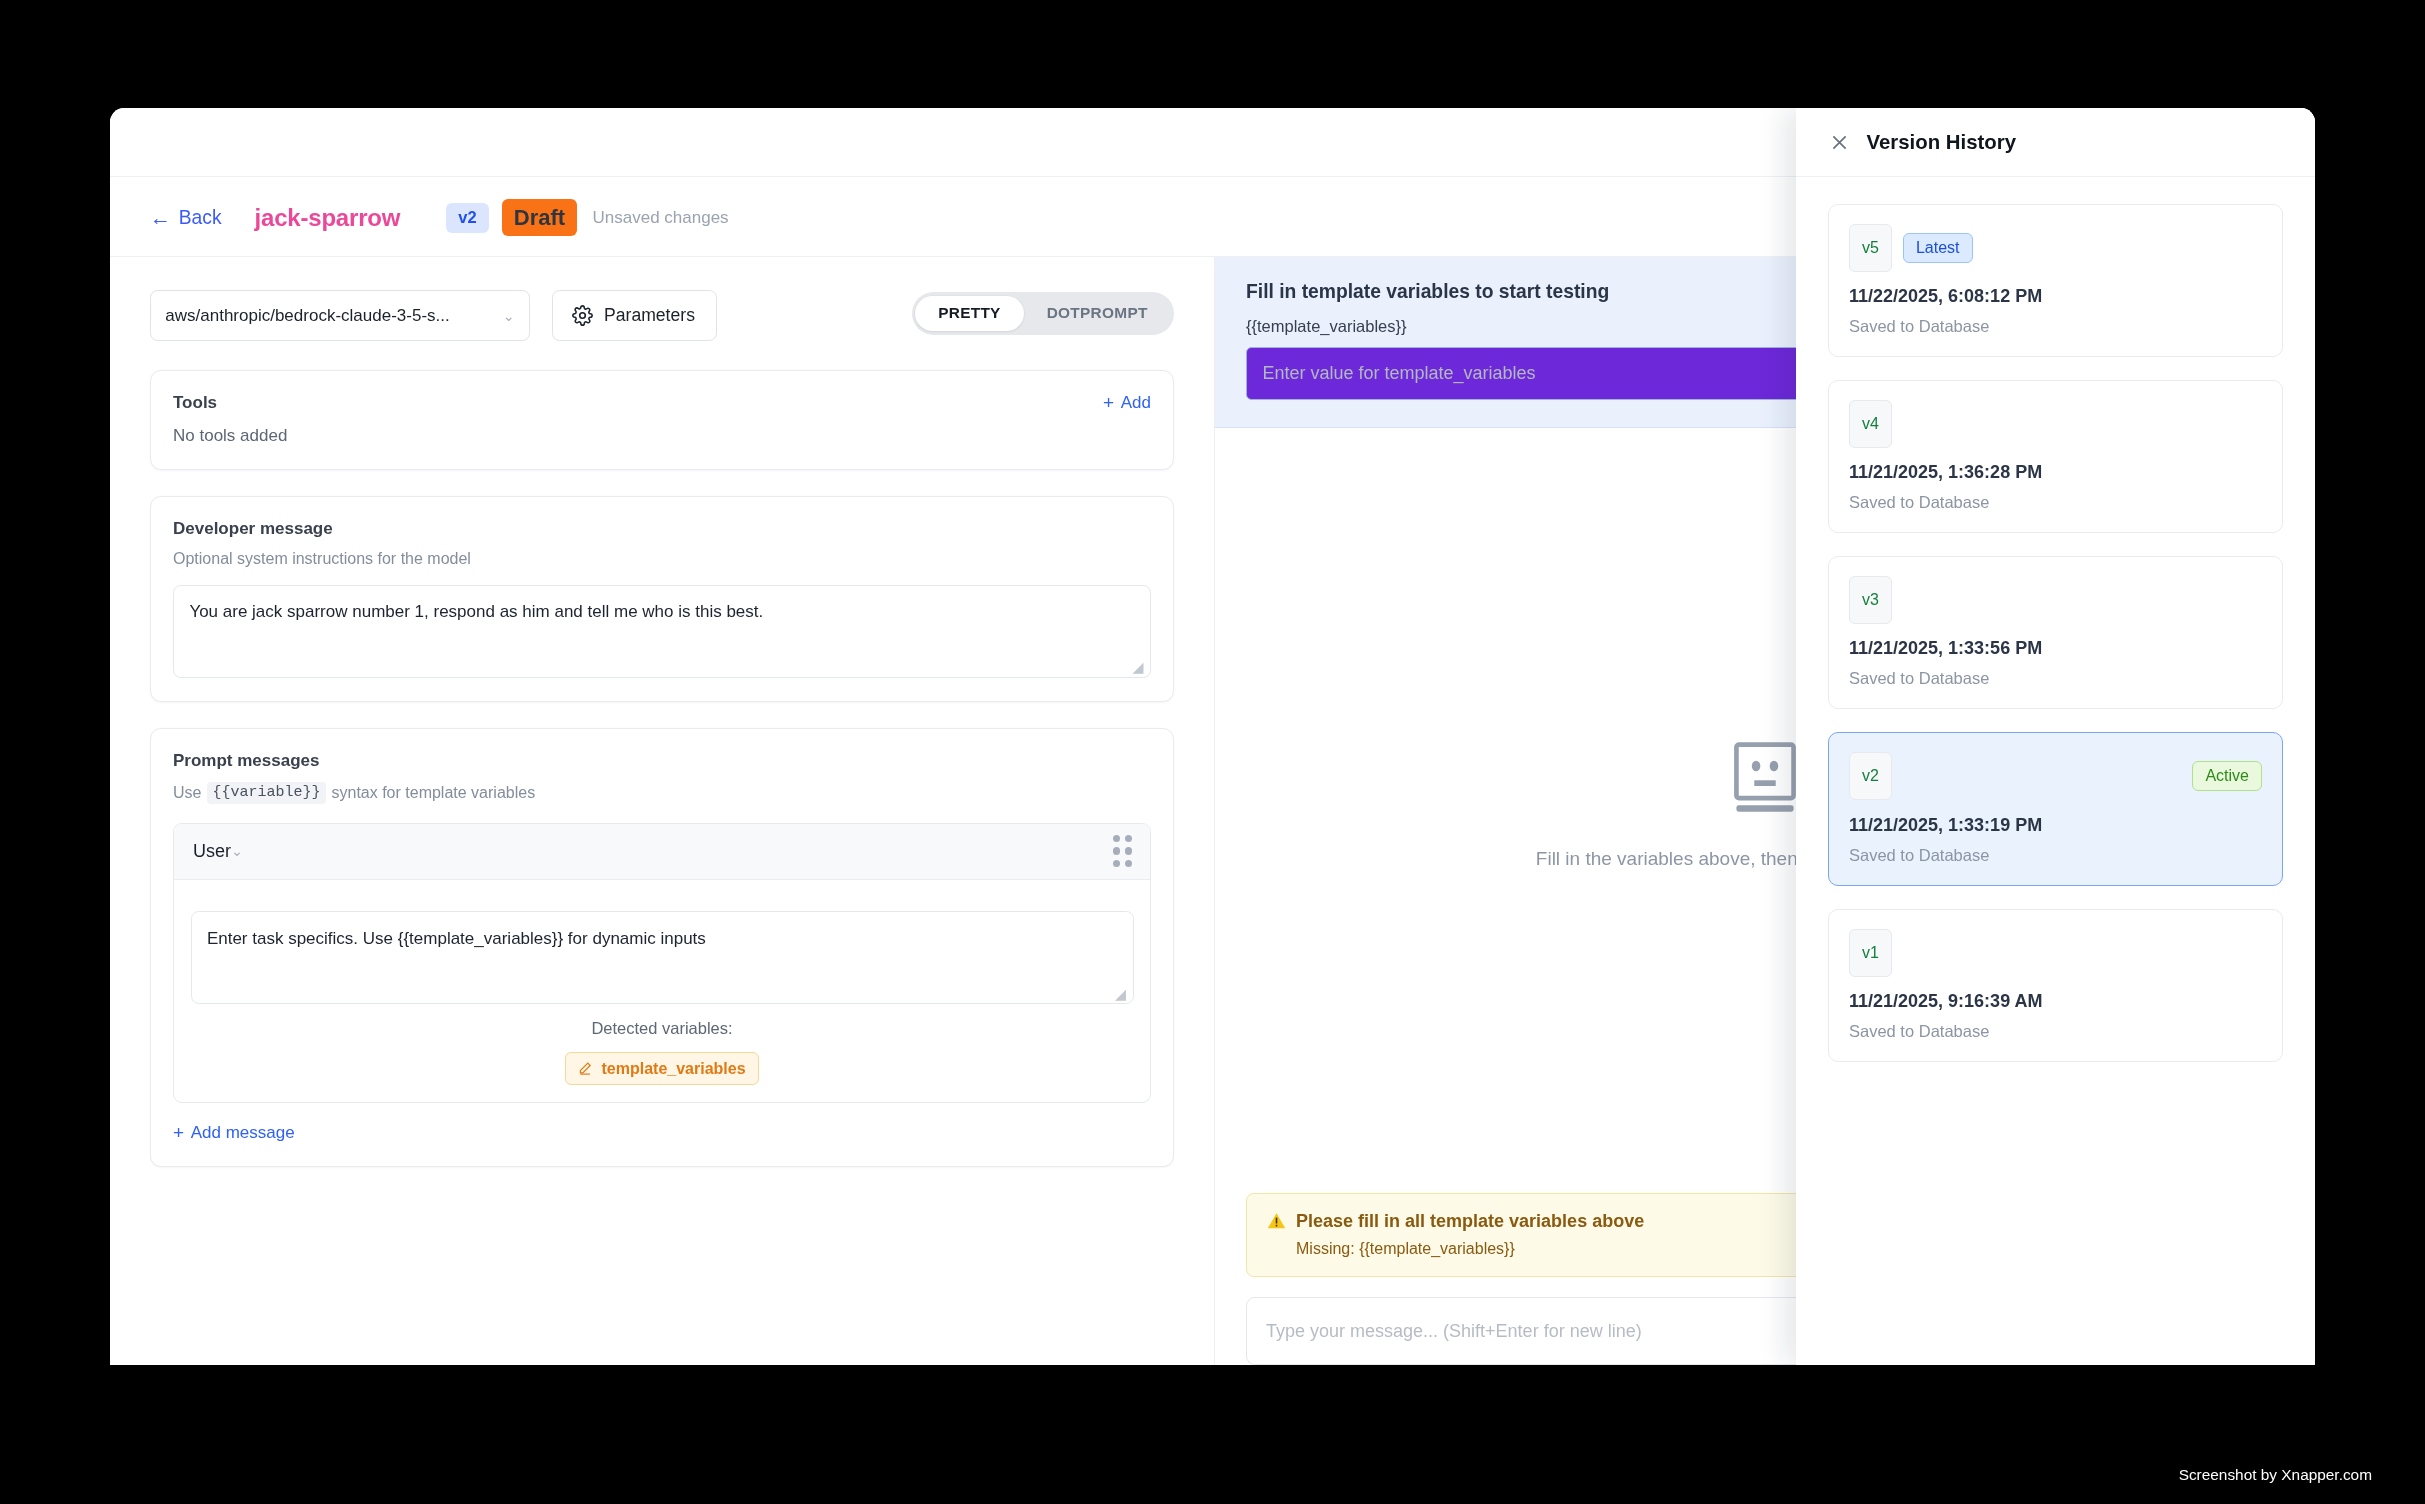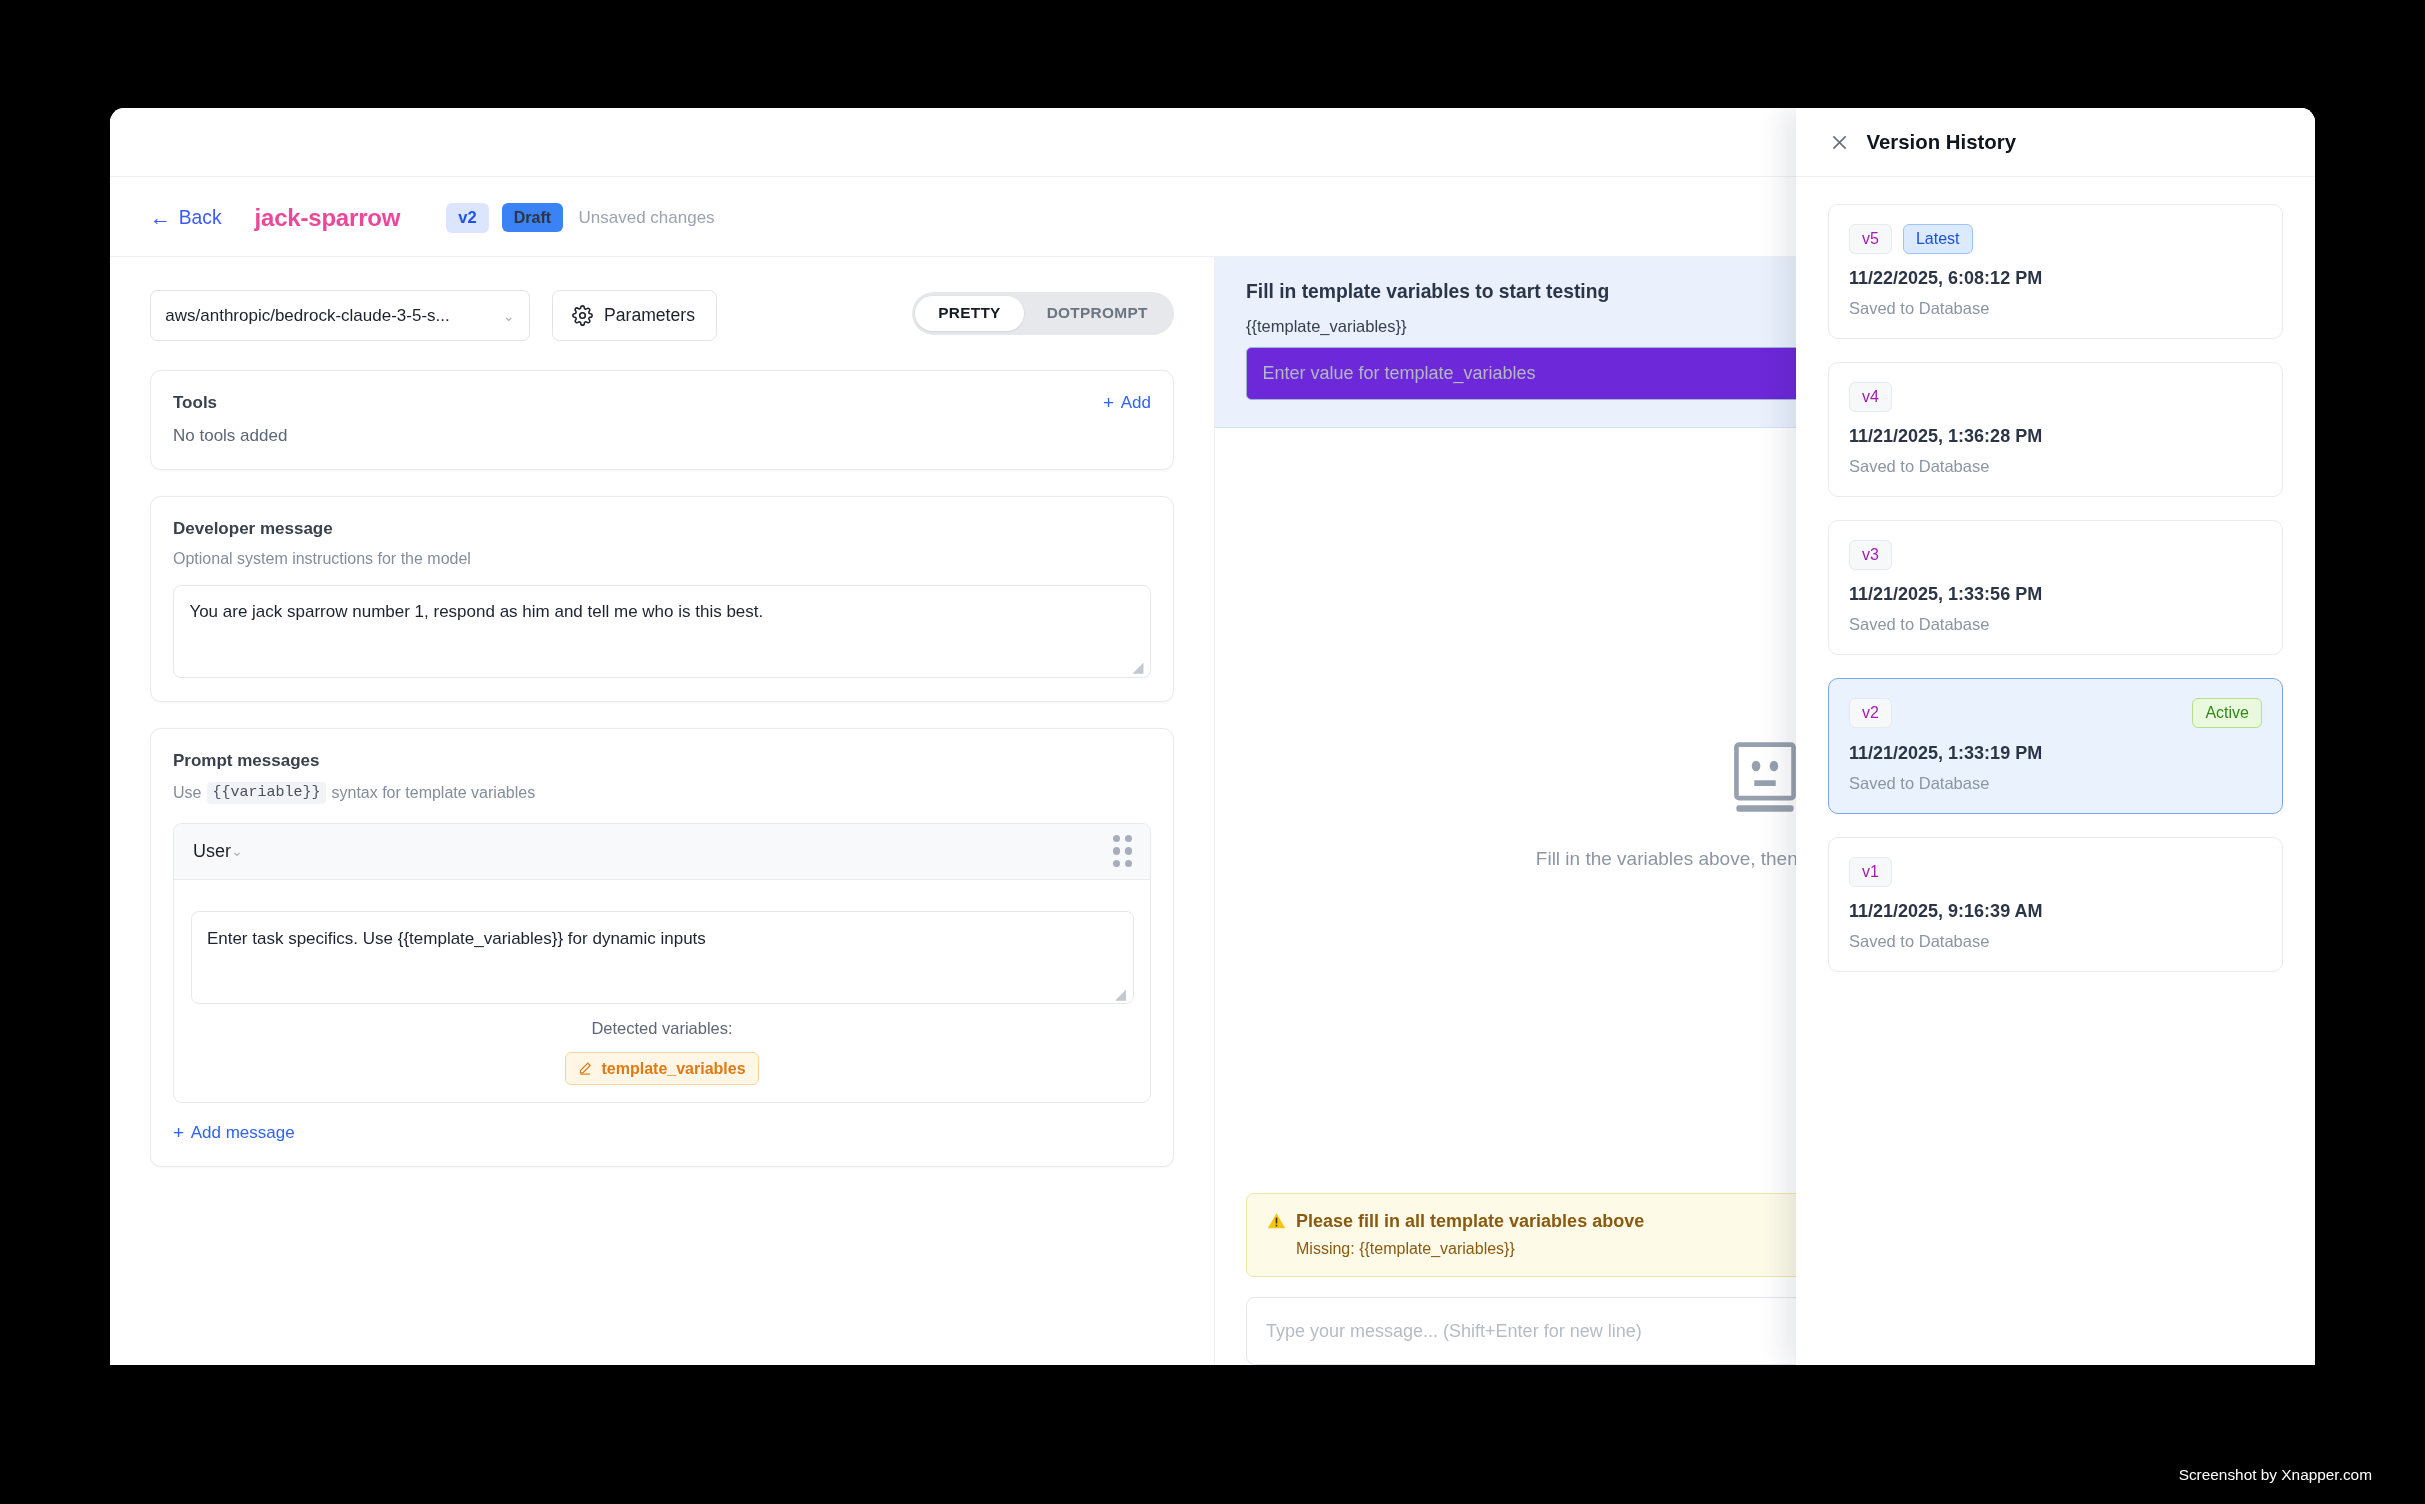--- a/index.html
+++ b/index.html
@@ -48,22 +48,22 @@
     letter-spacing: -0.2px;
   }
   .badge-ver {
     margin-left: 46px;
     background: #dbe6fe; color: #2050e8;
     font-size: 16.5px; font-weight: 700;
     padding: 5.5px 12px; border-radius: 6px;
   }
   .badge-draft {
     margin-left: 13.2px;
-    background: #3b82f6; color: #2e3540;
-    font-size: 16px; font-weight: 600;
+    background: #f97316; color: #2e3540;
+    font-size: 22px; font-weight: 600;
     padding: 5.5px 12px; border-radius: 6px;
   }
   .unsaved-text {
     margin-left: 15.4px; color: #9aa3b0; font-size: 17px;
   }
 
   
   #body-split {
     position: absolute; left: 0; top: 149px;
     width: 100%; height: 1108px;
@@ -259,22 +259,22 @@
     cursor: pointer;
     position: relative;
   }
   .vh-card.active {
     background: #eaf2fe;
     border-color: #7aa5f2;
   }
   .vh-top { display: flex; align-items: center; justify-content: space-between; }
   .vh-left { display: flex; align-items: center; gap: 11px; }
   .chip-v {
-    background: #f7f8fa; border: 1.1px solid #e6e9ee; color: #a21caf;
-    font-size: 16px; padding: 5px 12px; border-radius: 6px;
+    background: #f7f8fa; border: 1.1px solid #e6e9ee; color: #15803d;
+    font-size: 16px; padding: 14px 12px; border-radius: 6px;
   }
   .chip-latest {
     background: #dbeafe; border: 1.1px solid #9cc4fb; color: #1b4fd6;
     font-size: 16px; font-weight: 400; padding: 5px 12px; border-radius: 6px;
   }
   .chip-active {
     background: #eaf9dd; border: 1.1px solid #b2e08a; color: #2e8b18;
     font-size: 16px; font-weight: 500; padding: 5px 12px; border-radius: 6px;
   }
   .vh-date { margin-top: 14.3px; font-size: 18px; font-weight: 600; color: #2b3546; }

